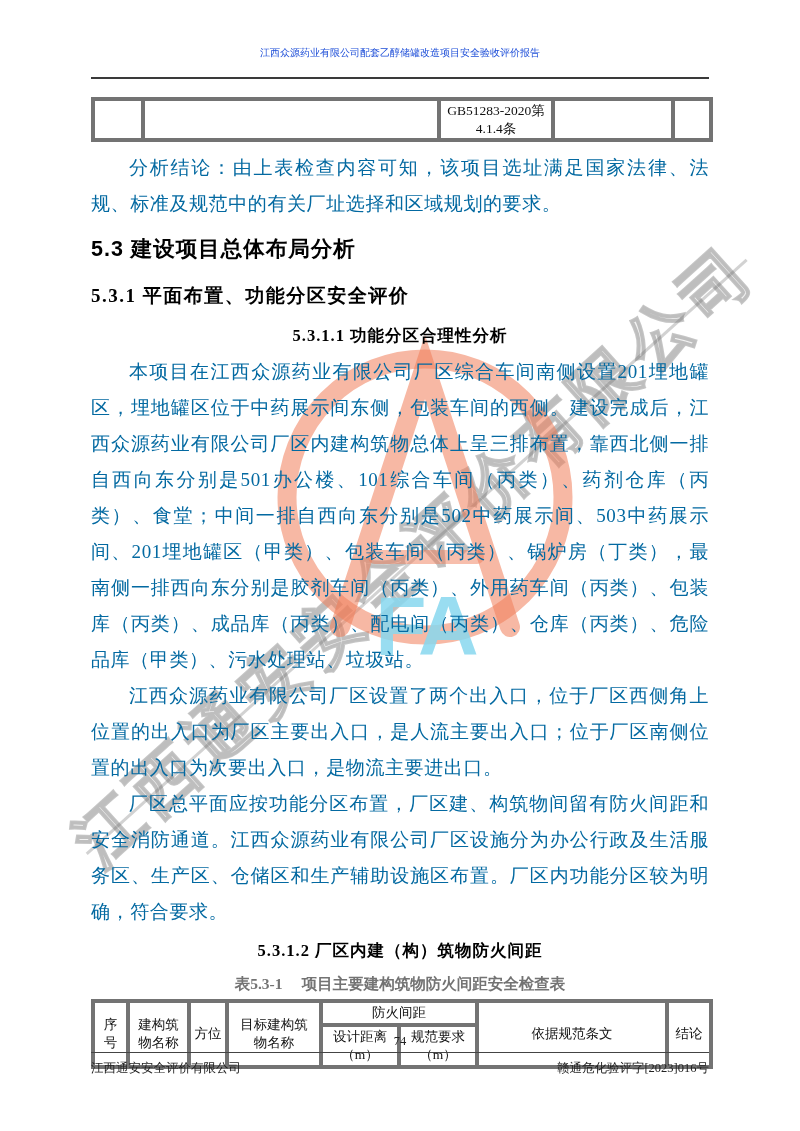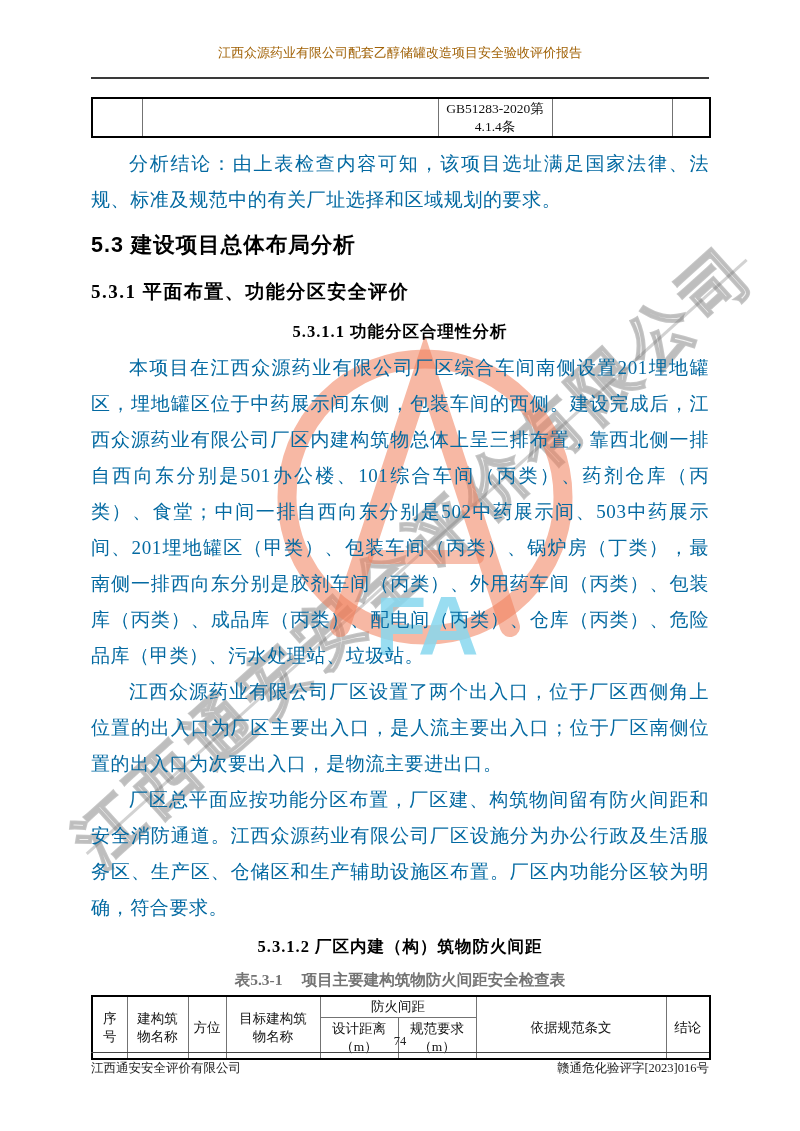--- a/index.html
+++ b/index.html
@@ -32,24 +32,24 @@
   .stamp-red{
     position:absolute;left:283px;top:708px;
     font-family:"Liberation Sans","DejaVu Sans",sans-serif;
     font-size:76px;font-weight:bold;line-height:1;
     letter-spacing:14px;
     color:rgba(222,52,45,0.60);
     white-space:nowrap;
   }
   
   .content{position:relative;z-index:1;width:618px;margin:0 auto;padding-top:44px;}
-  .doc-header{text-align:center;font-size:13px;color:#a16207;line-height:17px;}
+  .doc-header{text-align:center;font-size:10px;color:#1d4ed8;line-height:17px;}
   .header-rule{margin-top:16px;border:0;border-top:2px solid #3a3a3a;height:0;}
   table.doc-table{border-collapse:collapse;border:2px solid #000;width:618px;table-layout:fixed;}
-  table.doc-table td{border:1px solid #737373;text-align:center;vertical-align:middle;
+  table.doc-table td{border:4px solid #737373;text-align:center;vertical-align:middle;
     font-size:13.5px;line-height:1.3;padding:1px 2px;white-space:pre-line;overflow:hidden;}
   .top-table{margin-top:18px;}
   .top-table tr{height:38px;}
   .top-table td{font-size:14px;}
   p.body-par{
     margin:0;width:618px;
     font-size:19px;line-height:36px;letter-spacing:0.6px;
     text-align:justify;text-indent:2em;color:#0369a1;
   }
   p.analysis{margin-top:8px;}

